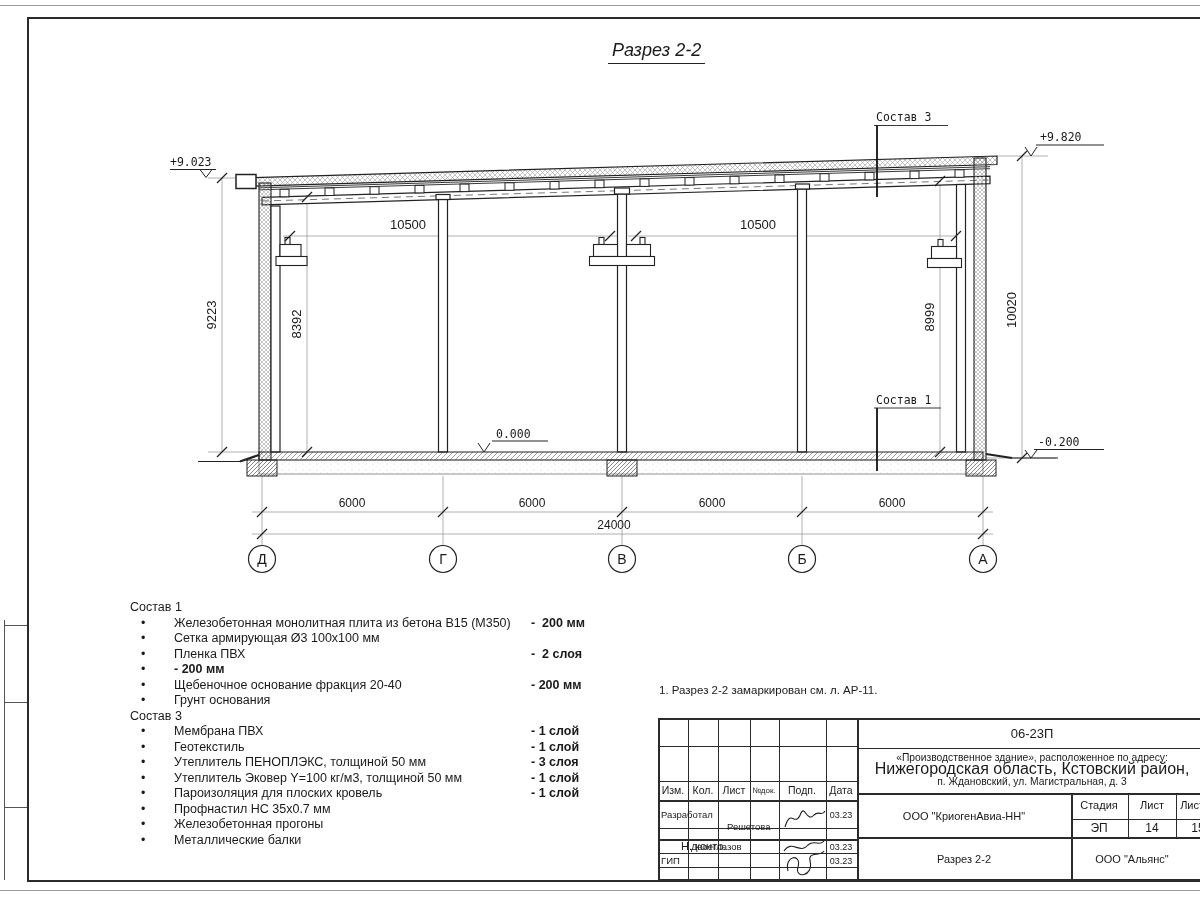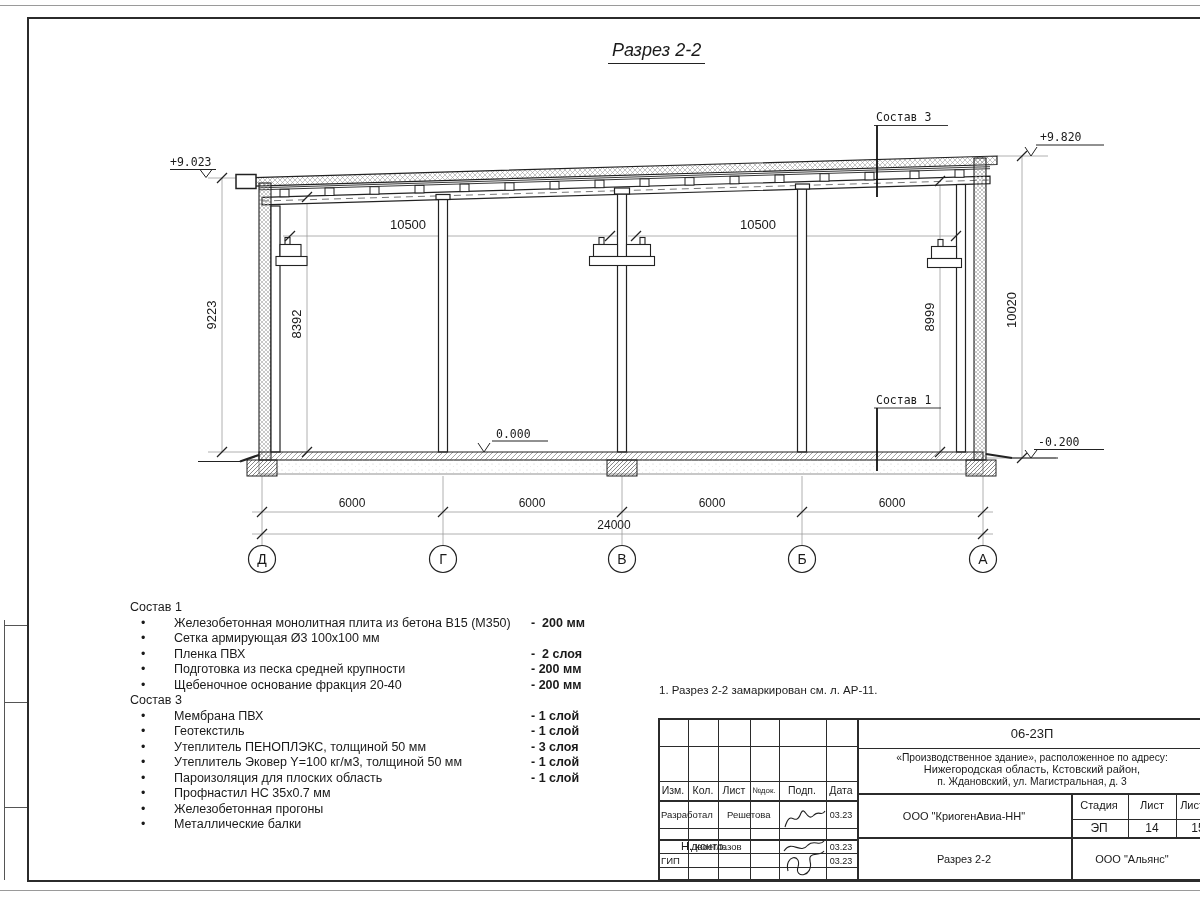--- a/index.html
+++ b/index.html
@@ -248,28 +248,32 @@
         <span class="lst-text">Сетка армирующая Ø3 100x100 мм</span>
         <span class="lst-qty"></span>
       </div>
     <div class="lst-row">
         <span class="lst-bullet"></span>
         <span class="lst-text">Пленка ПВХ</span>
         <span class="lst-qty">-  2 слоя</span>
       </div>
     <div class="lst-row">
         <span class="lst-bullet"></span>
-        <span class="lst-text">Подготовка из песка средней крупности</span>
         <span class="lst-qty">- 200 мм</span>
       </div>
     <div class="lst-row">
         <span class="lst-bullet"></span>
         <span class="lst-text">Щебеночное основание фракция 20-40</span>
         <span class="lst-qty">- 200 мм</span>
       </div>
+    <div class="lst-row">
+        <span class="lst-bullet"></span>
+        <span class="lst-text">Грунт основания</span>
+        <span class="lst-qty"></span>
+      </div>
     <div class="lst-header">Состав 3</div>
     <div class="lst-row">
         <span class="lst-bullet"></span>
         <span class="lst-text">Мембрана ПВХ</span>
         <span class="lst-qty">- 1 слой</span>
       </div>
     <div class="lst-row">
         <span class="lst-bullet"></span>
         <span class="lst-text">Геотекстиль</span>
         <span class="lst-qty">- 1 слой</span>
@@ -279,21 +283,21 @@
         <span class="lst-text">Утеплитель ПЕНОПЛЭКС, толщиной 50 мм</span>
         <span class="lst-qty">- 3 слоя</span>
       </div>
     <div class="lst-row">
         <span class="lst-bullet"></span>
         <span class="lst-text">Утеплитель Эковер Y=100 кг/м3, толщиной 50 мм</span>
         <span class="lst-qty">- 1 слой</span>
       </div>
     <div class="lst-row">
         <span class="lst-bullet"></span>
-        <span class="lst-text">Пароизоляция для плоских область</span>
+        <span class="lst-text">Пароизоляция для плоских кровель</span>
         <span class="lst-qty">- 1 слой</span>
       </div>
     <div class="lst-row">
         <span class="lst-bullet"></span>
         <span class="lst-text">Профнастил НС 35х0.7 мм</span>
         <span class="lst-qty"></span>
       </div>
     <div class="lst-row">
         <span class="lst-bullet"></span>
         <span class="lst-text">Железобетонная прогоны</span>
@@ -336,40 +340,40 @@
     <div class="tl" style="left:0;top:161px;width:549px;height:1.5px;"></div>
 
     <div class="txt ctr" style="left:15px;top:72px;">Изм.</div>
     <div class="txt ctr" style="left:45px;top:72px;">Кол.</div>
     <div class="txt ctr" style="left:76px;top:72px;">Лист</div>
     <div class="txt ctr" style="left:106px;top:72px;font-size:8px;">№док.</div>
     <div class="txt ctr" style="left:144px;top:72px;">Подп.</div>
     <div class="txt ctr" style="left:183px;top:72px;">Дата</div>
 
     <div class="txt lft" style="left:3px;top:96px;font-size:9.5px;">Разработал</div>
-    <div class="txt lft" style="left:33px;top:96px;font-size:9.5px;padding-left:36px;">Решетова</div>
+    <div class="txt lft" style="left:33px;top:108px;font-size:9.5px;padding-left:36px;">Решетова</div>
     <div class="txt ctr" style="left:183px;top:97px;font-size:9px;">03.23</div>
     <div class="txt lft" style="left:3px;top:128px;font-size:11px;padding-left:20px;">Н. контр.</div>
     <div class="txt lft" style="left:33px;top:128px;font-size:9.5px;">Двоеглазов</div>
     <div class="txt ctr" style="left:183px;top:129px;font-size:9px;">03.23</div>
     <div class="txt lft" style="left:3px;top:142px;font-size:9.5px;">ГИП</div>
     <div class="txt lft" style="left:33px;top:142px;font-size:9.5px;margin-top:44px;">Коротаев</div>
     <div class="txt ctr" style="left:183px;top:143px;font-size:9px;">03.23</div>
 
     <svg width="46" height="30" style="position:absolute;left:123px;top:85px;">
       <path d="M4,24 C10,4 14,26 20,10 C24,2 26,20 33,12 C38,7 41,14 44,8" stroke="#222" stroke-width="1.1" fill="none"></path>
     </svg>
     <svg width="46" height="42" style="position:absolute;left:122px;top:119px;">
       <path d="M4,14 C12,2 20,18 28,8 C34,2 40,10 44,4" stroke="#222" stroke-width="1.1" fill="none"></path>
       <path d="M8,34 C4,18 22,16 18,30 C14,42 34,40 30,24 C28,14 40,20 44,14" stroke="#222" stroke-width="1.1" fill="none"></path>
     </svg>
 
     <div class="txt ctr" style="left:374px;top:15px;font-size:13px;">06-23П</div>
     <div class="txt ctr" style="left:374px;top:39px;font-size:10.3px;">«Производственное здание», расположенное по адресу:</div>
-    <div class="txt ctr" style="left:374px;top:51px;font-size:11px;">Нижегородская область, Кстовский район,</div>
+    <div class="txt ctr" style="left:374px;top:51px;font-size:16px;">Нижегородская область, Кстовский район,</div>
     <div class="txt ctr" style="left:374px;top:63px;font-size:10.3px;">п. Ждановский, ул. Магистральная, д. 3</div>
     <div class="txt ctr" style="left:306px;top:98px;font-size:11px;">ООО "КриогенАвиа-НН"</div>
     <div class="txt ctr" style="left:306px;top:141px;font-size:11px;">Разрез 2-2</div>
     <div class="txt ctr" style="left:441px;top:87px;font-size:11px;">Стадия</div>
     <div class="txt ctr" style="left:494px;top:87px;font-size:11px;">Лист</div>
     <div class="txt ctr" style="left:540px;top:87px;font-size:11px;">Листов</div>
     <div class="txt ctr" style="left:441px;top:110px;font-size:12px;">ЭП</div>
     <div class="txt ctr" style="left:494px;top:110px;font-size:12px;">14</div>
     <div class="txt ctr" style="left:540px;top:110px;font-size:12px;">15</div>
     <div class="txt ctr" style="left:474px;top:141px;font-size:11px;">ООО "Альянс"</div>

